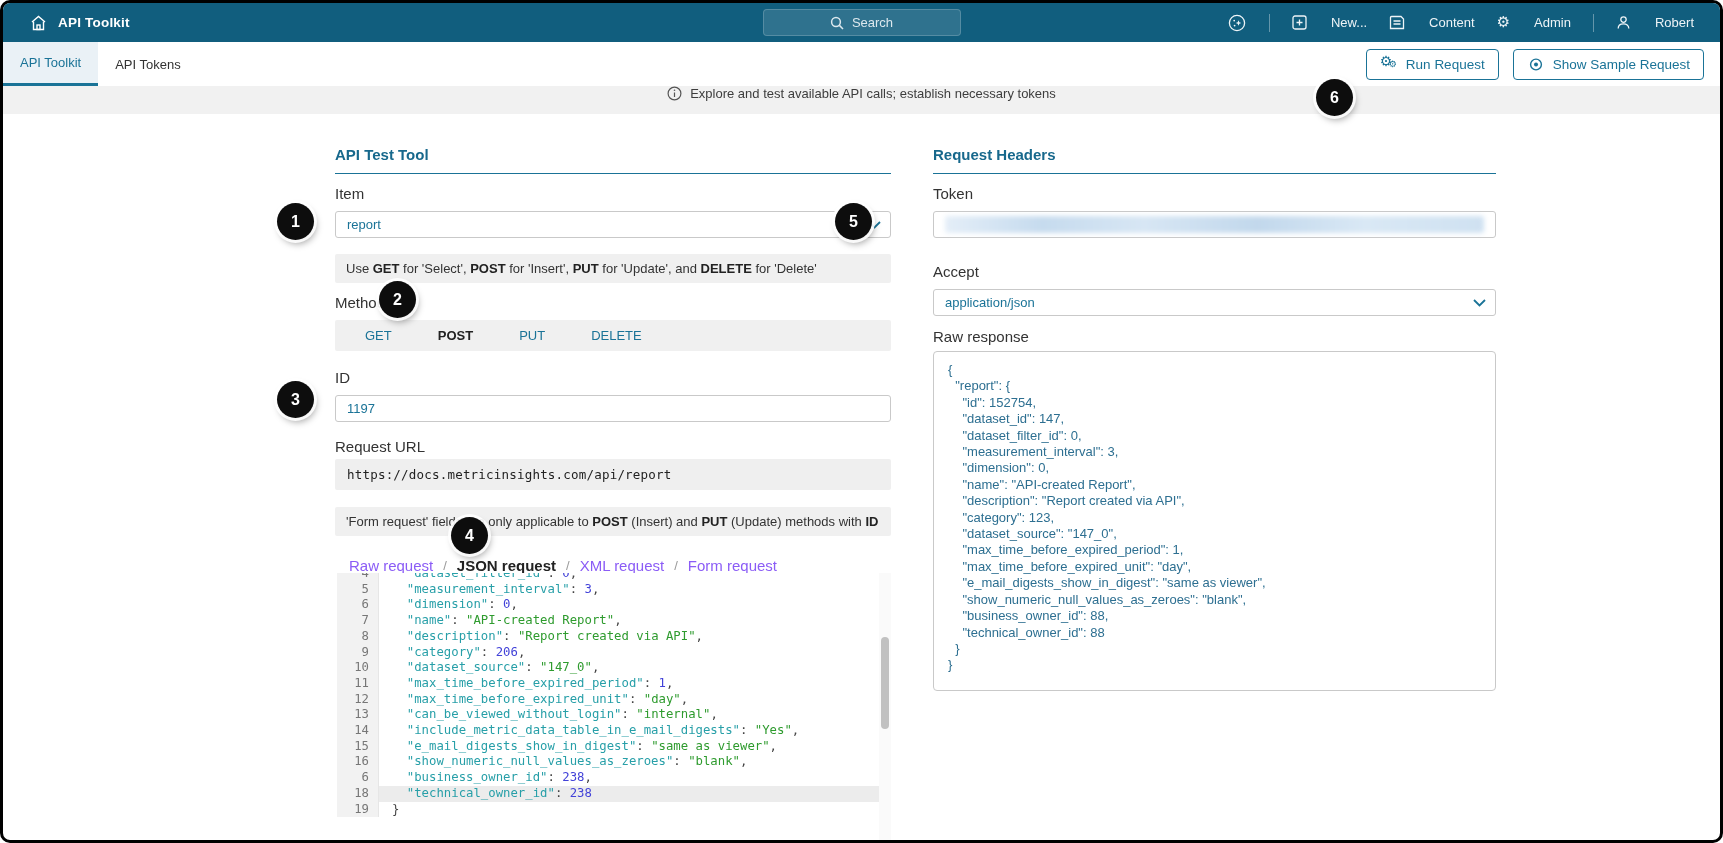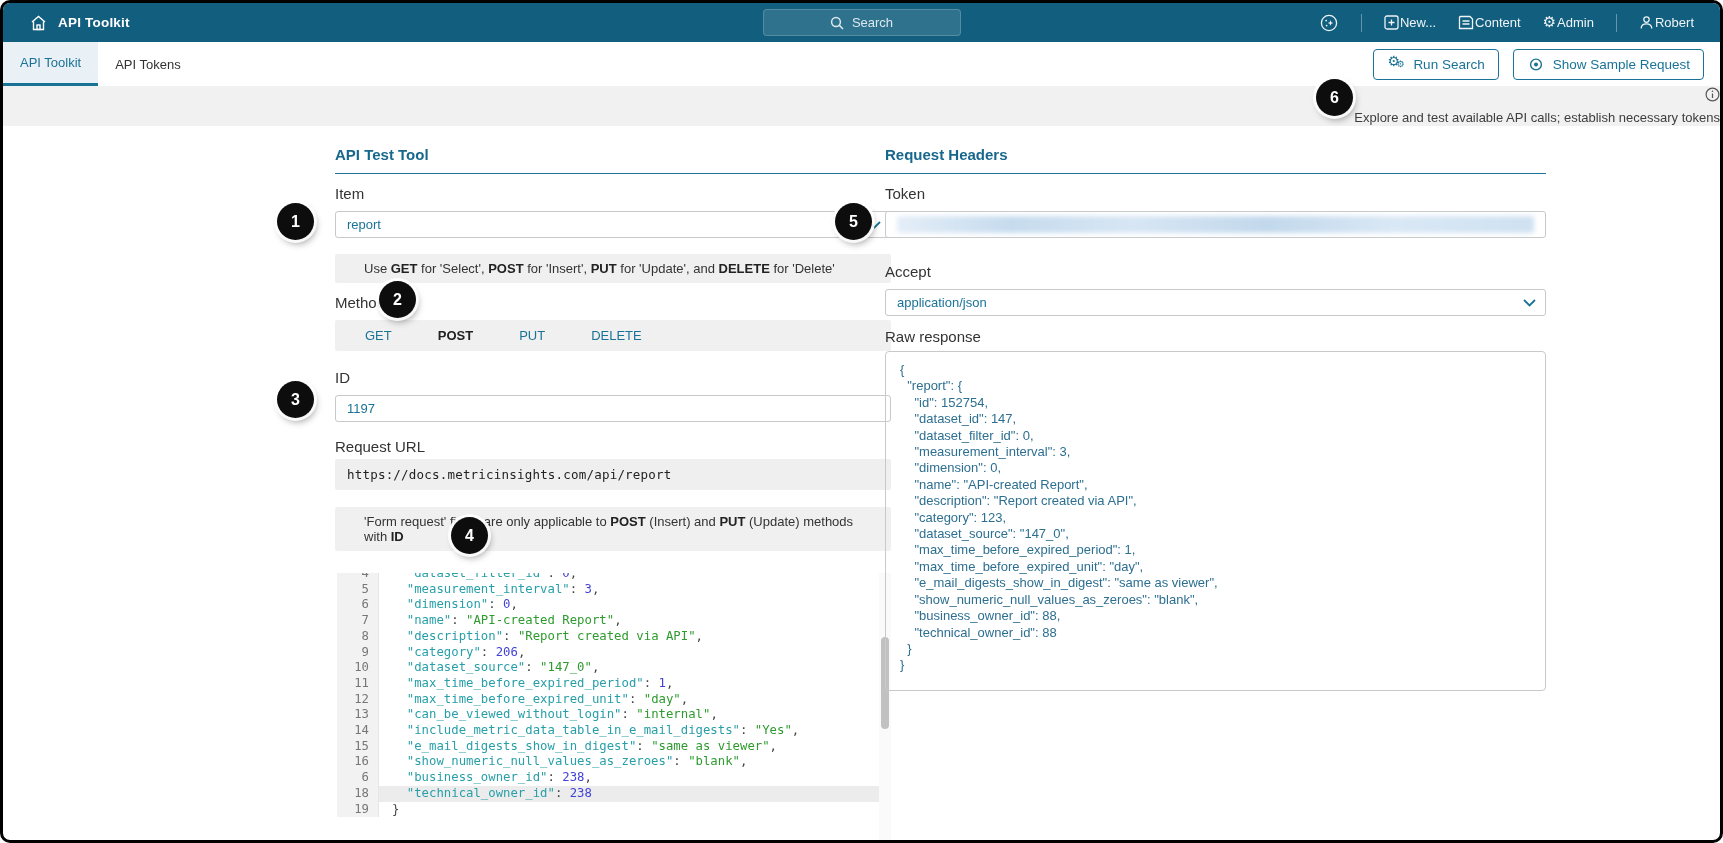--- a/index.html
+++ b/index.html
@@ -9,49 +9,49 @@
     font-family:"Liberation Sans", sans-serif; -webkit-font-smoothing:antialiased;
   }
   
   .navbar{position:absolute;top:0;left:0;right:0;height:39px;background:#115e7e;display:flex;align-items:center;color:#eef4f7;}
   .nav-left{display:flex;align-items:center;gap:11px;padding-left:27px;}
   .nav-title{font-size:13.5px;font-weight:bold;color:#fff;letter-spacing:.2px;}
   .nav-search{position:absolute;left:50%;transform:translateX(-50%);width:196px;height:25px;border-radius:4px;
     background:rgba(255,255,255,.13);border:1px solid rgba(255,255,255,.18);display:flex;align-items:center;justify-content:center;gap:8px;
     color:#dce8ee;font-size:13px;cursor:text;}
   .nav-right{margin-left:auto;display:flex;align-items:center;gap:22px;padding-right:26px;font-size:13px;}
-  .nav-item{display:flex;align-items:center;gap:1px;color:#eef4f7;cursor:pointer;white-space:nowrap;}
+  .nav-item{display:flex;align-items:center;gap:24px;color:#eef4f7;cursor:pointer;white-space:nowrap;}
   .nav-divider{width:1px;height:18px;background:rgba(255,255,255,.35);}
   .glyph{font-family:"DejaVu Sans",sans-serif;}
   
   .tabbar{position:absolute;top:39px;left:0;right:0;height:44px;background:#fff;display:flex;align-items:stretch;}
   .tab{display:flex;align-items:center;padding:0 17px;font-size:13px;color:#333;cursor:pointer;}
   .tab.active{background:#eaf1f6;color:#1a7397;border-bottom:3px solid #1a7397;}
   .tab-actions{margin-left:auto;display:flex;align-items:center;gap:14px;padding-right:16px;}
   .btn{display:flex;align-items:center;gap:8px;height:31px;padding:0 13px;border:1px solid #1a7397;border-radius:4px;
     background:#fff;color:#1a7397;font-size:13.5px;cursor:pointer;font-family:inherit;}
   .gear-duo{position:relative;width:18px;height:16px;}
   .gear-duo .g1{position:absolute;left:0;top:-3px;font-size:14px;color:#1a7397;}
   .gear-duo .g2{position:absolute;left:9px;top:3px;font-size:9px;color:#1a7397;}
   
-  .infobar{position:absolute;top:83px;left:0;right:0;height:40px;background:#f1f1f1;display:flex;align-items:flex-end;justify-content:center;gap:8px;
-    color:#3d3d3d;font-size:13px;flex-direction:column;}
+  .infobar{position:absolute;top:83px;left:0;right:0;height:28px;background:#f1f1f1;display:flex;align-items:flex-start;justify-content:center;gap:8px;
+    color:#3d3d3d;font-size:13px;}
   
   .content{position:absolute;top:111px;left:0;right:0;bottom:0;}
   .col{position:absolute;top:0;height:100%;margin-left:43px;}
   .col-left{left:289px;width:556px;}
-  .col-right{left:839px;width:661px;}
+  .col-right{left:887px;width:563px;}
   h2.sec{margin:32px 0 0 0;font-size:15px;line-height:18px;color:#17688c;font-weight:bold;
     border-bottom:1px solid #1a7397;padding-bottom:9px;}
   .fld-label{margin-top:12px;font-size:15px;line-height:15px;color:#333;}
   .selectbox,.textinput{position:relative;margin-top:10px;height:27px;box-sizing:border-box;border:1px solid #c9c9c9;border-radius:3px;
     background:#fff;display:flex;align-items:center;padding:0 28px 0 11px;font-size:13px;color:#1a7397;cursor:pointer;}
   .textinput{cursor:text;padding-right:11px;}
   .chev{position:absolute;right:9px;top:50%;transform:translateY(-50%);}
-  .graybox{margin-top:16px;background:#f0f0f0;padding:7px 29px;font-size:13px;line-height:15px;color:#333;border-radius:2px;}
+  .graybox{margin-top:16px;background:#f0f0f0;padding:7px 11px;font-size:13px;line-height:15px;color:#333;border-radius:2px;}
   .graybox b{color:#222;}
   .method-tabs{margin-top:10px;height:31px;background:#f0f0f0;display:flex;align-items:center;gap:46px;padding-left:30px;border-radius:2px;}
   .method-item{font-size:13px;color:#1a7397;cursor:pointer;}
   .method-item.active{color:#222;font-weight:bold;}
   .fld-label.mt19{margin-top:19px;}
   .urlbox{margin-top:5px;background:#efefef;border-radius:2px;padding:8px 12px;font-family:"DejaVu Sans Mono",monospace;
     font-size:12.5px;color:#222;letter-spacing:.2px;}
   .note{margin-top:17px;}
   .rt-tabs{margin-top:21px;padding-left:14px;font-size:15px;display:flex;align-items:center;gap:10px;}
   .rt-tab{color:#8b5cf6;cursor:pointer;}
@@ -162,21 +162,21 @@
       </div>
     <div class="tab">
         <span>API Tokens</span>
       </div>
     <div class="tab-actions">
       <button class="btn">
         <span class="gear-duo glyph">
             <span class="g1">⚙</span>
             <span class="g2">⚙</span>
           </span>
-        <span>Run Search</span>
+        <span>Run Request</span>
       </button>
       <button class="btn">
         <span>
           <svg width="18" height="13" viewBox="0 0 18 13" fill="none" stroke="#1a7397" stroke-width="1.4">
             <circle cx="9" cy="6.5" r="5.4"></circle>
               <circle cx="9" cy="6.5" r="2" fill="#1a7397" stroke="none"></circle>
           </svg>
         </span>
         <span>Show Sample Request</span>
       </button>

